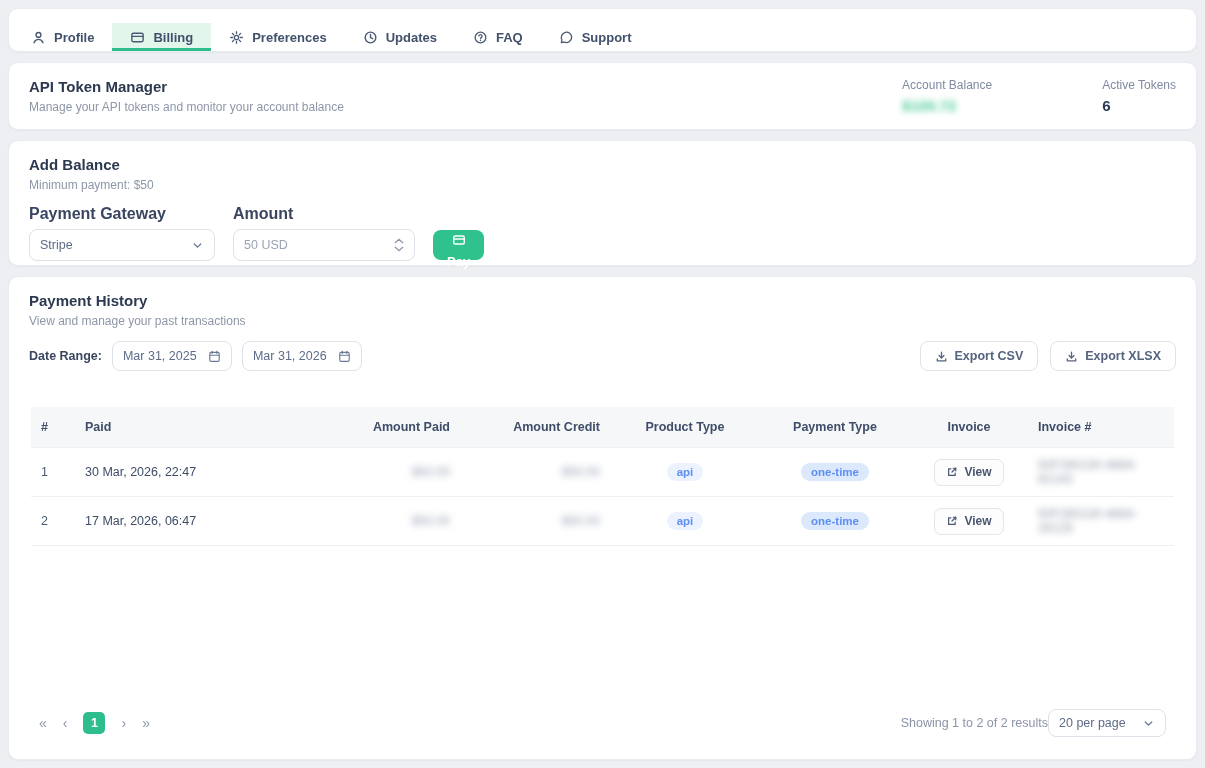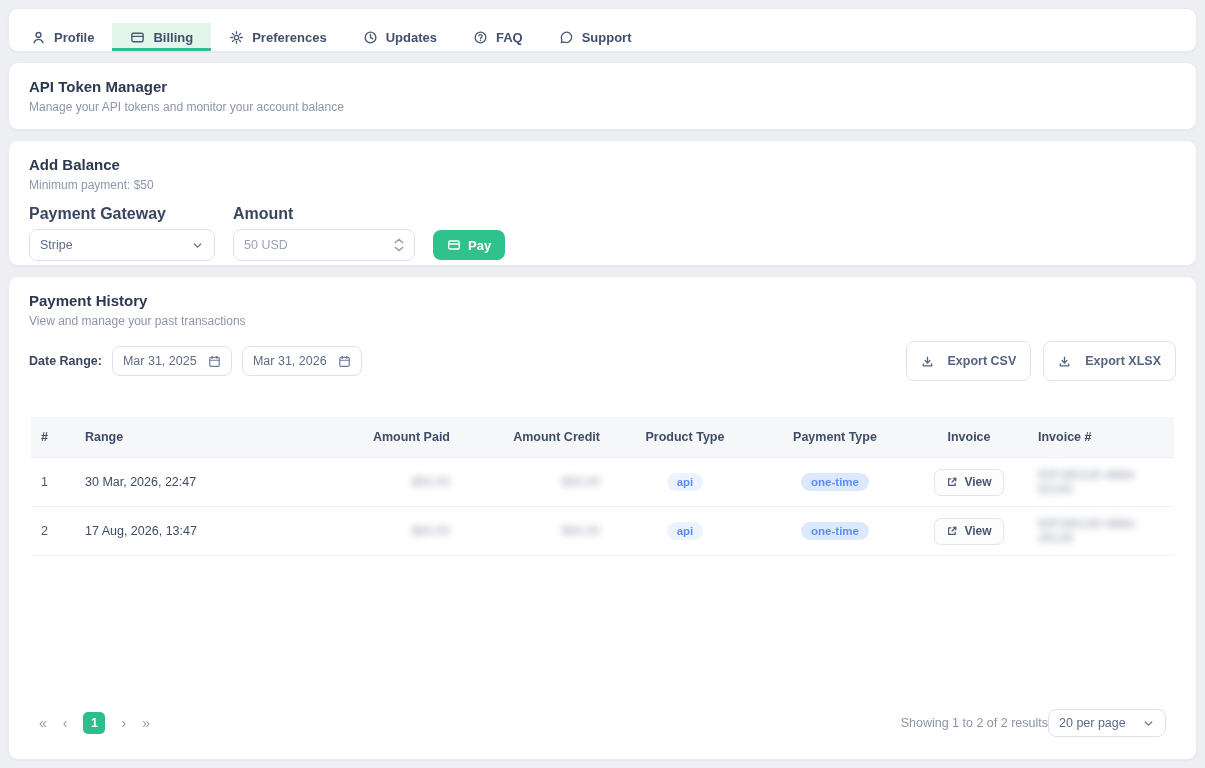--- a/index.html
+++ b/index.html
@@ -71,20 +71,21 @@
   .select-box { width: 186px; }
   .input-box { width: 182px; color: #9aa3b4; }
   .select-box .chev { margin-left: auto; color: #6b7a95; }
   .stepper { margin-left: auto; display: flex; flex-direction: column; gap: 2px; color: #8d96a8; }
   .btn-pay {
     height: 30px; padding: 3px 14px; border: none; border-radius: 8px;
     background: #2fc28d; color: #ffffff; font-weight: 700; font-size: 13px;
     display: flex; align-items: center; gap: 7px; cursor: pointer;
     font-family: "Liberation Sans", sans-serif;
     margin-bottom: 1px;
+    flex-direction: column;
   }
 
   
   .history-card {
     margin-top: 10px;
     height: 484px;
     padding: 15px 14px 16px 14px;
     display: flex; flex-direction: column;
   }
   .history-head { padding: 0 6px; }
@@ -93,23 +94,23 @@
   }
   .dr-label { font-size: 12.5px; font-weight: 700; color: #3a4660; margin-right: 10px; }
   .date-box {
     width: 120px; height: 30px; border: 1px solid #dde2e9; border-radius: 8px;
     display: flex; align-items: center; padding: 0 10px; 
     font-size: 12.5px; color: #5d6c87; margin-right: 10px; background: #fff; cursor: pointer;
   }
   .date-box .cal { margin-left: auto; color: #6b7a95; }
   .export-group { margin-left: auto; display: flex; gap: 12px; }
   .btn-export {
-    height: 40px; padding: 0 14px; border: 1px solid #dfe3e8; border-radius: 8px;
+    height: 30px; padding: 0 14px; border: 1px solid #dfe3e8; border-radius: 8px;
     background: #fff; color: #55647f; font-weight: 700; font-size: 12.5px;
-    display: flex; align-items: center; gap: 14px; cursor: pointer;
+    display: flex; align-items: center; gap: 7px; cursor: pointer;
     font-family: "Liberation Sans", sans-serif;
   }
 
   table { width: calc(100% - 16px); margin: 36px 8px 0 8px; border-collapse: collapse; }
   thead th {
     background: #f5f7f9; font-size: 12.5px; font-weight: 700; color: #3f4d68;
     padding: 13px 10px; text-align: left; white-space: nowrap;
   }
   tbody td { padding: 10px 10px; border-top: 1px solid #edf0f4; font-size: 12.5px; color: #3e4c66; }
   tbody tr:last-child td { border-bottom: 1px solid #edf0f4; }
@@ -208,20 +209,30 @@
         </svg>
     </span>
     <span>Support</span>
   </div>
 </div>
 
 <div class="card token-card">
   <div>
     <div class="sec-title">API Token Manager</div>
     <div class="sec-sub">Manage your API tokens and monitor your account balance</div>
+  </div>
+  <div class="stats">
+    <div>
+      <div class="stat-label">Account Balance</div>
+      <div class="stat-value balance">$100.72</div>
+    </div>
+    <div>
+      <div class="stat-label">Active Tokens</div>
+      <div class="stat-value">6</div>
+    </div>
   </div>
 </div>
 
 <div class="card balance-card">
   <div class="sec-title">Add Balance</div>
   <div class="sec-sub">Minimum payment: $50</div>
   <div class="form-row">
     <div>
       <div class="field-label">Payment Gateway</div>
       <div class="select-box">
@@ -320,21 +331,21 @@
         <col style="width:150px">
         <col style="width:150px">
       <col style="width:150px">
         <col style="width:150px">
         <col style="width:118px">
         <col>
     </colgroup>
     <thead>
       <tr>
         <th>#</th>
-        <th>Range</th>
+        <th>Paid</th>
         <th class="al-r">Amount Paid</th>
         <th class="al-r">Amount Credit</th>
         <th class="al-c">Product Type</th>
         <th class="al-c">Payment Type</th>
         <th class="al-c">Invoice</th>
         <th>Invoice #</th>
       </tr>
     </thead>
     <tbody>
       <tr>
@@ -353,21 +364,21 @@
                   <line x1="13" y1="3" x2="8" y2="8"></line>
                 </svg>
             </span>
             <span>View</span>
           </button>
         </td>
         <td><span class="blurred inv-num">50F280130-4884-82143</span></td>
       </tr>
       <tr>
         <td class="idx">2</td>
-        <td>17 Aug, 2026, 13:47</td>
+        <td>17 Mar, 2026, 06:47</td>
         <td class="al-r"><span class="blurred">$50.00</span></td>
         <td class="al-r"><span class="blurred">$50.00</span></td>
         <td class="al-c"><span class="badge api">api</span></td>
         <td class="al-c"><span class="badge one-time">one-time</span></td>
         <td class="al-c">
           <button class="btn-view">
             <span>
               <svg width="12" height="12" viewBox="0 0 16 16" fill="none" stroke="currentColor" stroke-width="1.6" stroke-linecap="round" stroke-linejoin="round">
                   <path d="M6.5 3.8H3.5v8.7h8.7V9.5"></path>
                   <polyline points="9.6 3 13 3 13 6.4"></polyline>

